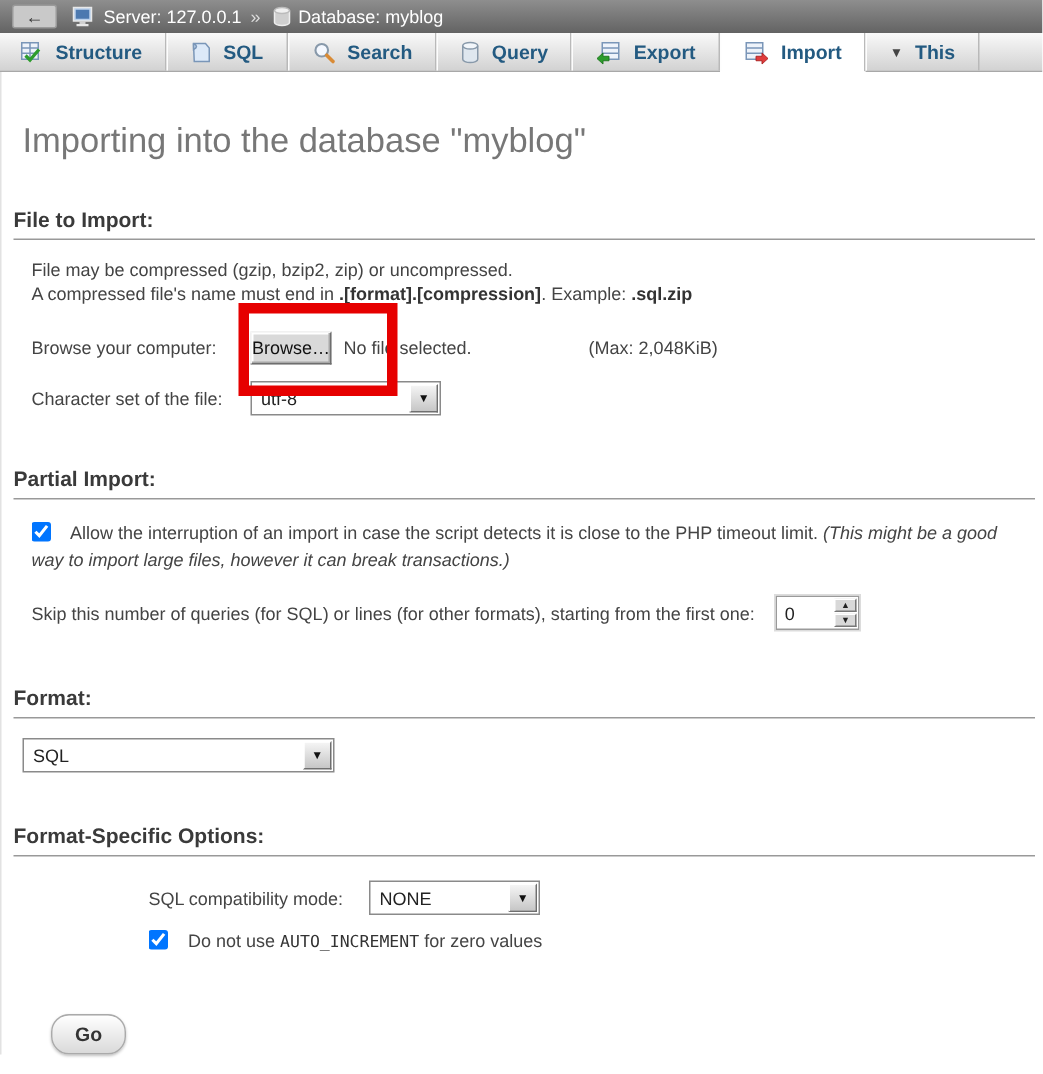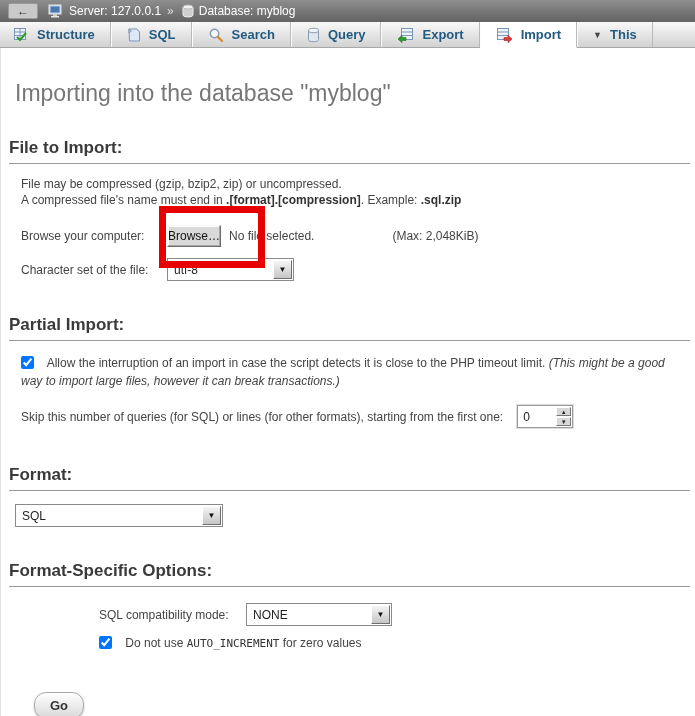--- a/index.html
+++ b/index.html
@@ -17,21 +17,21 @@
   .tab{ display:flex; align-items:center; gap:8px; padding:0 15px; border-right:1px solid #b9b9b9; border-left:1px solid #fdfdfd; color:#235a81; font-weight:bold; font-size:13px; cursor:pointer; }
   .tab:first-child{ border-left:none; padding-left:13px; }
   .tab.active{ background:#fff; margin-bottom:-1px; border-bottom:1px solid #fff; }
   .tab .ticon{ display:inline-flex; }
   .chev{ font-size:9px; color:#444; }
 
   
   .page{ border-left:1px solid #e2e2e2; min-height:654px; padding:0 5px 0 8px; position:relative; }
   .page-title{ font-size:23px; font-weight:normal; color:#777; padding:32px 0 0 6px; }
 
-  .section-heading{ font-size:17px; font-weight:bold; color:#3a3a3a; border-bottom:1px solid #999; padding:0 0 5px 0; margin:0; }
+  .section-heading{ font-size:14px; font-weight:bold; color:#3a3a3a; border-bottom:1px solid #999; padding:0 0 5px 0; margin:0; }
   .h-file{ margin-top:31px; }
   .h-partial{ margin-top:34px; }
   .h-format{ margin-top:37px; }
   .h-fso{ margin-top:34px; }
 
   .info{ margin:12px 0 0 12px; line-height:16px; }
   .info b{ color:#333; }
 
   .row{ display:flex; align-items:center; margin-left:12px; }
   .browse-row{ margin-top:17px; position:relative; }
@@ -41,21 +41,21 @@
   .max-size{ margin-left:78px; }
 
   .charset-row{ margin-top:11px; }
 
   
   .win-select{ display:inline-flex; align-items:stretch; height:23px; background:#fff; border:1px solid #8a8a8a; cursor:pointer; }
   .win-select .val{ display:flex; align-items:center; padding:0 6px; color:#222; }
   .win-select .arrow-btn{ width:19px; margin:1px; background:linear-gradient(#f5f5f5,#c6c6c6); border:1px solid; border-color:#fff #6f6f6f #6f6f6f #fff; display:flex; align-items:center; justify-content:center; font-size:8px; color:#111; }
   .sel-charset{ width:127px; }
   .sel-format{ width:208px; margin:13px 0 0 6px; }
-  .sel-compat{ width:146px;text-align:center; }
+  .sel-compat{ width:114px;text-align:center; }
 
   
   .red-box{ position:absolute; left:138px; top:-19px; width:106px; height:62px; border:7px solid #e60000; pointer-events:none; z-index:5; }
 
   
   .allow-para{ margin:13px 0 0 12px; line-height:18px; max-width:668px; }
   .allow-para input{ vertical-align:-2px; margin-right:10px; }
   .note{ font-style:italic; }
   .skip-row{ margin-top:15px; }
   .skip-label{ margin-right:14px; }

